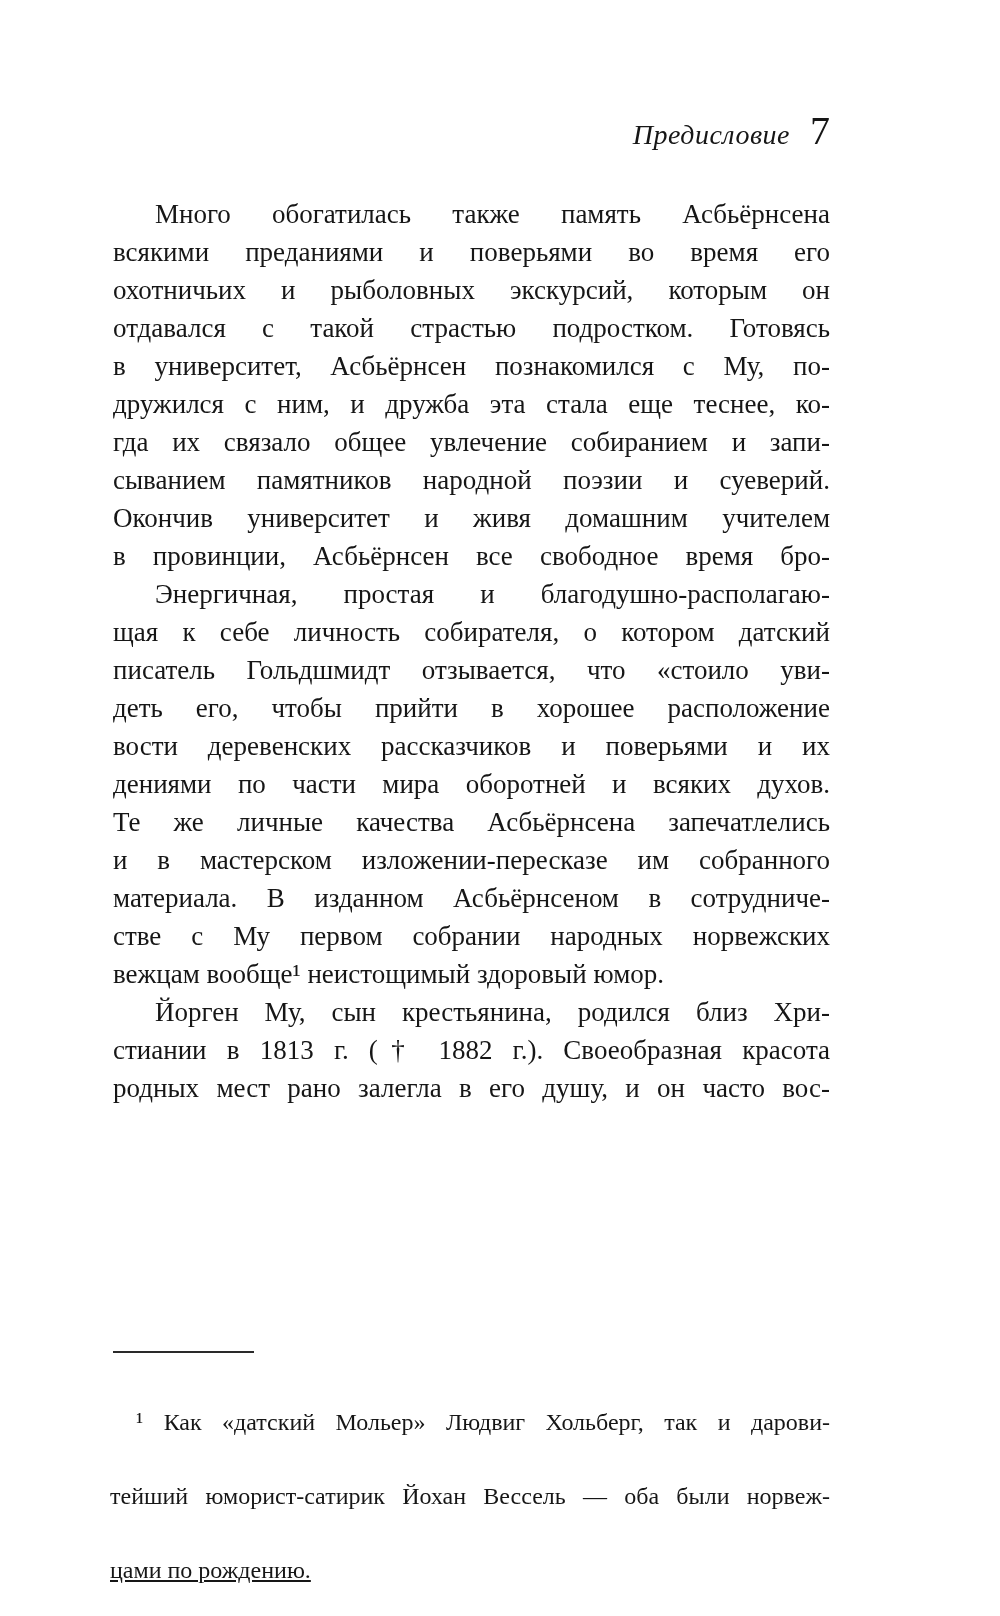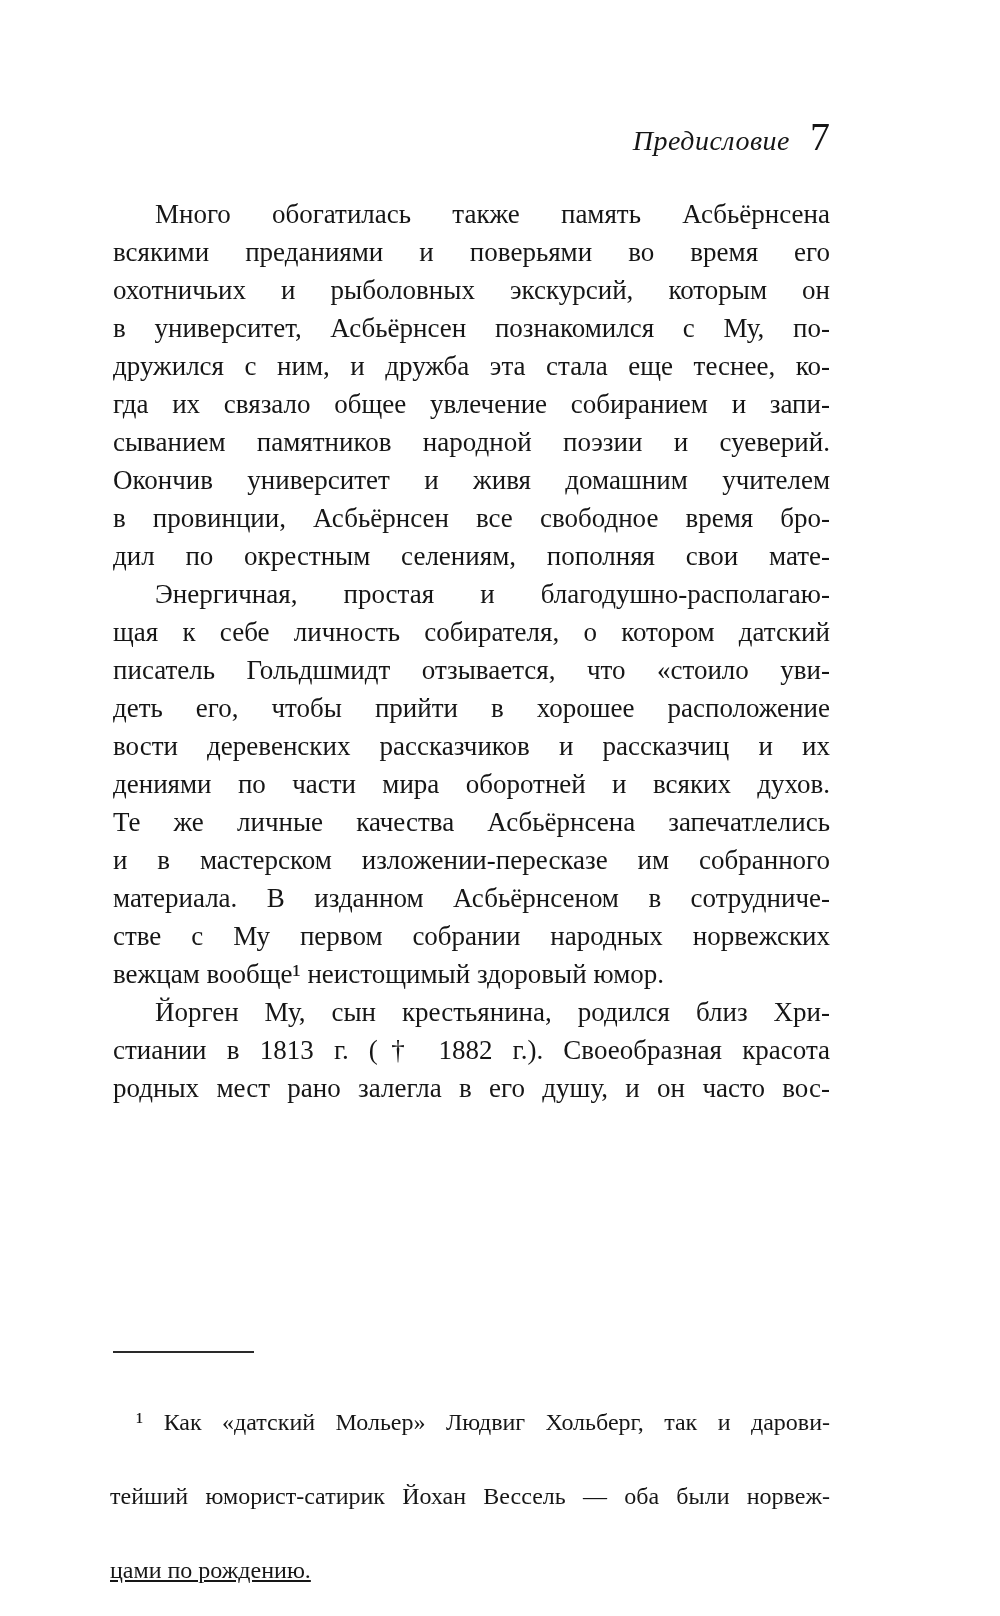--- a/index.html
+++ b/index.html
@@ -12,21 +12,21 @@
     font-family: "Liberation Serif", "DejaVu Serif", serif;
     overflow: hidden;
   }
   
   .runhead {
     position: absolute;
     top: 119px;
     left: 113px;
     width: 717px;
     text-align: right;
-    line-height: 36px;
+    line-height: 24px;
     white-space: nowrap;
   }
   .runtitle {
     font-style: italic;
     font-size: 28px;
     letter-spacing: 0.5px;
   }
   .pagenum {
     font-size: 40px;
     margin-left: 20px;
@@ -84,33 +84,33 @@
 
   <div class="runhead">
     <span class="runtitle">Предисловие</span><span class="pagenum">7</span>
   </div>
 
   <div class="bodytext">
 
     <div class="line first">Много обогатилась также память Асбьёрнсена</div>
     <div class="line">всякими преданиями и поверьями во время его</div>
     <div class="line">охотничьих и рыболовных экскурсий, которым он</div>
+    <div class="line">отдавался с такой страстью подростком. Готовясь</div>
     <div class="line">в университет, Асбьёрнсен познакомился с Му, по-</div>
     <div class="line">дружился с ним, и дружба эта стала еще теснее, ко-</div>
     <div class="line">гда их связало общее увлечение собиранием и запи-</div>
     <div class="line">сыванием памятников народной поэзии и суеверий.</div>
     <div class="line">Окончив университет и живя домашним учителем</div>
     <div class="line">в провинции, Асбьёрнсен все свободное время бро-</div>
-    <div class="line">дил по окрестным селениям, пополняя свои мате-</div>
 
     <div class="line first">Энергичная, простая и благодушно-располагаю-</div>
     <div class="line">щая к себе личность собирателя, о котором датский</div>
     <div class="line">писатель Гольдшмидт отзывается, что «стоило уви-</div>
     <div class="line">деть его, чтобы прийти в хорошее расположение</div>
-    <div class="line">вости деревенских рассказчиков и рассказчиц и их</div>
+    <div class="line">вости деревенских рассказчиков и поверьями и их</div>
     <div class="line">дениями по части мира оборотней и всяких духов.</div>
     <div class="line">Те же личные качества Асбьёрнсена запечатлелись</div>
     <div class="line">и в мастерском изложении-пересказе им собранного</div>
     <div class="line">материала. В изданном Асбьёрнсеном в сотрудниче-</div>
     <div class="line">стве с Му первом собрании народных норвежских</div>
     <div class="line plast">вежцам вообще¹ неистощимый здоровый юмор.</div>
 
     <div class="line first">Йорген Му, сын крестьянина, родился близ Хри-</div>
     <div class="line">стиании в 1813 г. († 1882 г.). Своеобразная красота</div>
     <div class="line">родных мест рано залегла в его душу, и он часто вос-</div>

